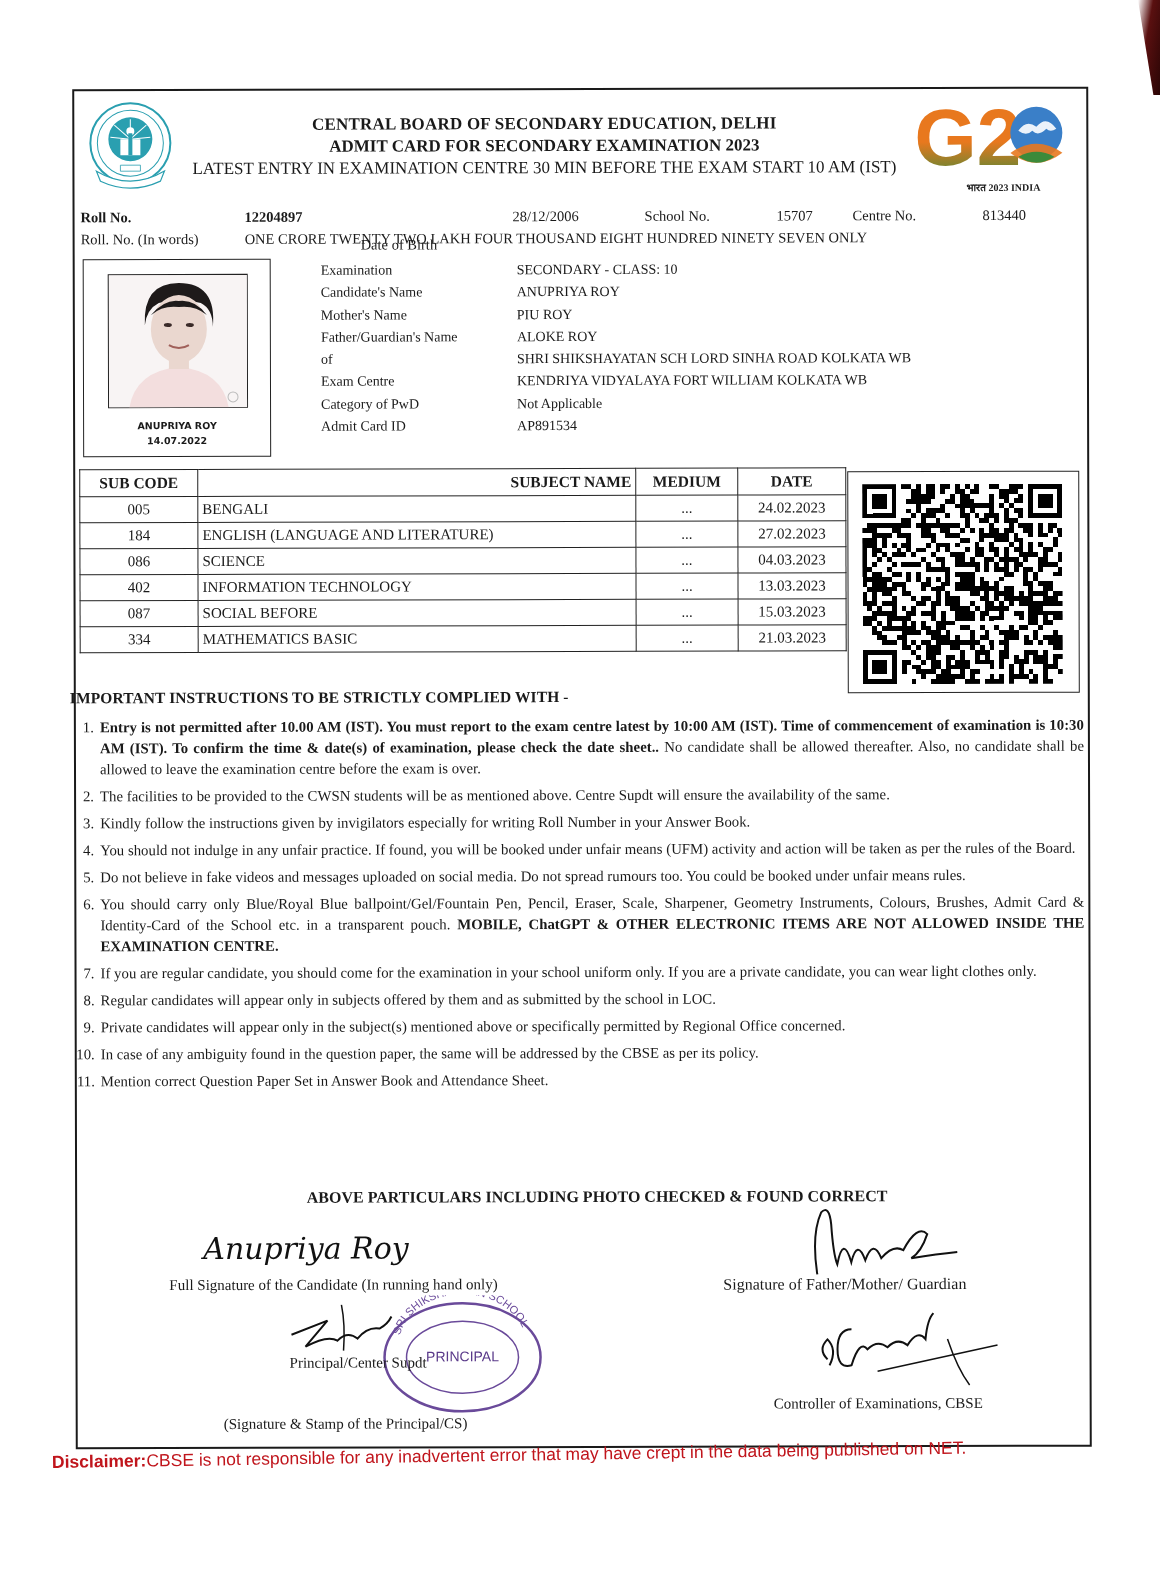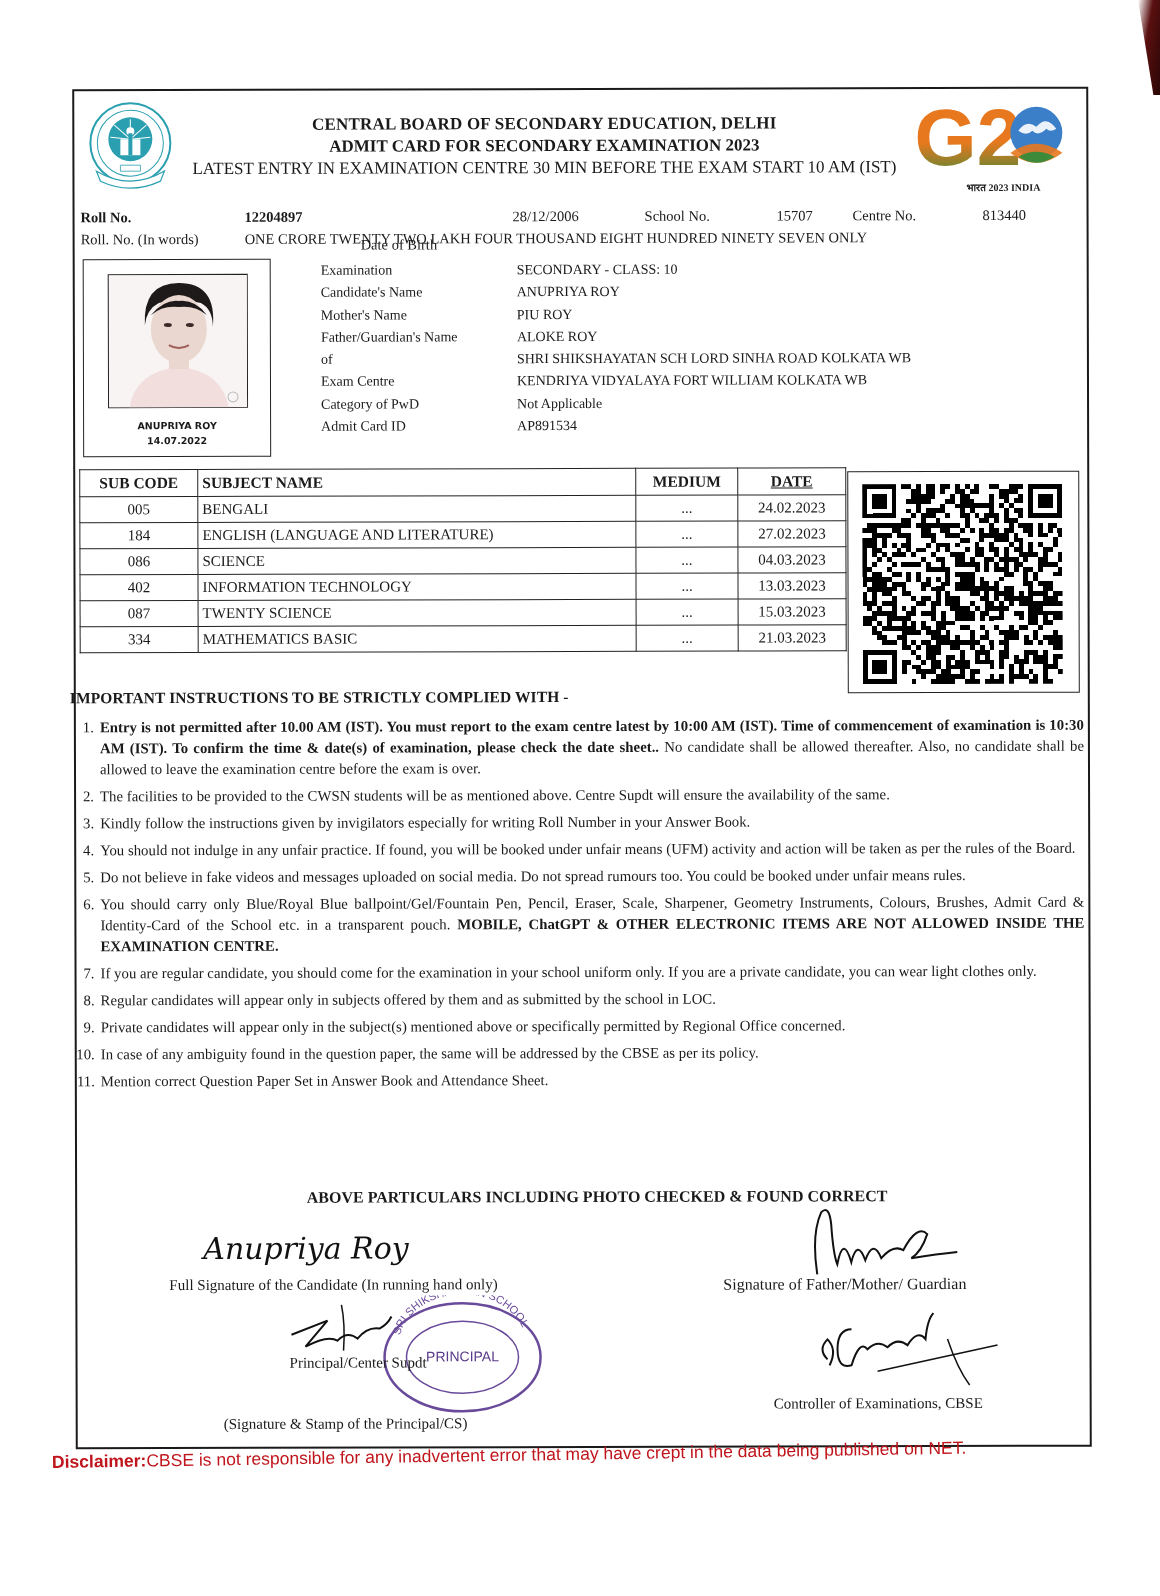--- a/index.html
+++ b/index.html
@@ -35,26 +35,26 @@
 
   
   .details { position: absolute; left: 246px; top: 172px; font-size: 14px; }
   .detail-row { position: relative; height: 22.3px; white-space: nowrap; }
   .detail-row .k { position: absolute; left: 0; }
   .detail-row .v { position: absolute; left: 196px; }
 
   
   .subjects { position: absolute; left: 4px; top: 378px; border-collapse: collapse; font-size: 15px; }
   .subjects th, .subjects td { border: 1.5px solid #222; height: 25px; padding: 4px 4px; white-space: nowrap; }
-  .subjects th { font-weight: bold; font-size: 15.5px; text-align: left; }
+  .subjects th { font-weight: bold; font-size: 15.5px; text-align: right; }
   .subjects th.c, .subjects td.c { text-align: center; }
   .subjects .col-code { width: 118px; }
   .subjects .col-name { width: 438px; }
   .subjects .col-med { width: 102px; }
-  .subjects .col-date { width: 108px; text-decoration: underline; }
+  .subjects .col-date { width: 108px; }
 
   
   .qr-box { position: absolute; left: 772px; top: 382px; width: 232px; height: 222px; border: 1.5px solid #222; }
   .qr { position: absolute; left: 14px; top: 12px; width: 200px; height: 200px; }
 
   
   .instr-title { position: absolute; left: -6px; top: 598px; font-size: 15.5px; font-weight: bold; letter-spacing: 0.1px; }
   .instr-list { position: absolute; left: -12px; top: 626px; width: 1020px; font-size: 14.8px; line-height: 21px; list-style: none; }
   .instr-list li { position: relative; padding-left: 36px; margin-bottom: 6px; text-align: justify; }
   .instr-list li .num { position: absolute; left: 0; top: 0; width: 30px; text-align: right; }
@@ -225,21 +225,21 @@
           <td class="c">04.03.2023</td>
         </tr>
       <tr>
           <td class="c">402</td>
           <td>INFORMATION TECHNOLOGY</td>
           <td class="c">...</td>
           <td class="c">13.03.2023</td>
         </tr>
       <tr>
           <td class="c">087</td>
-          <td>TWENTY SCIENCE</td>
+          <td>SOCIAL BEFORE</td>
           <td class="c">...</td>
           <td class="c">15.03.2023</td>
         </tr>
       <tr>
           <td class="c">334</td>
           <td>MATHEMATICS BASIC</td>
           <td class="c">...</td>
           <td class="c">21.03.2023</td>
         </tr>
     </tbody>

